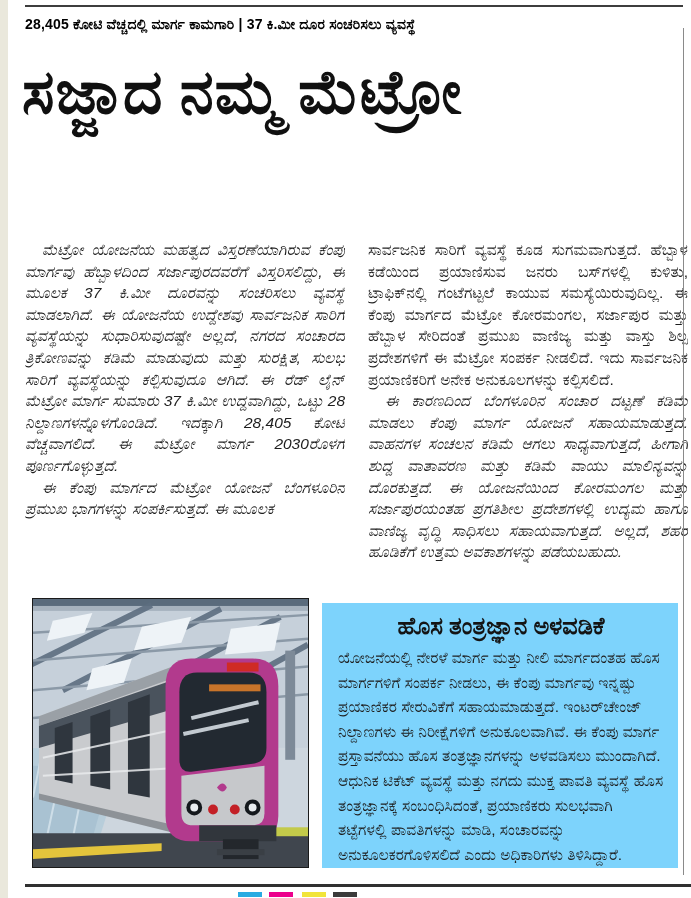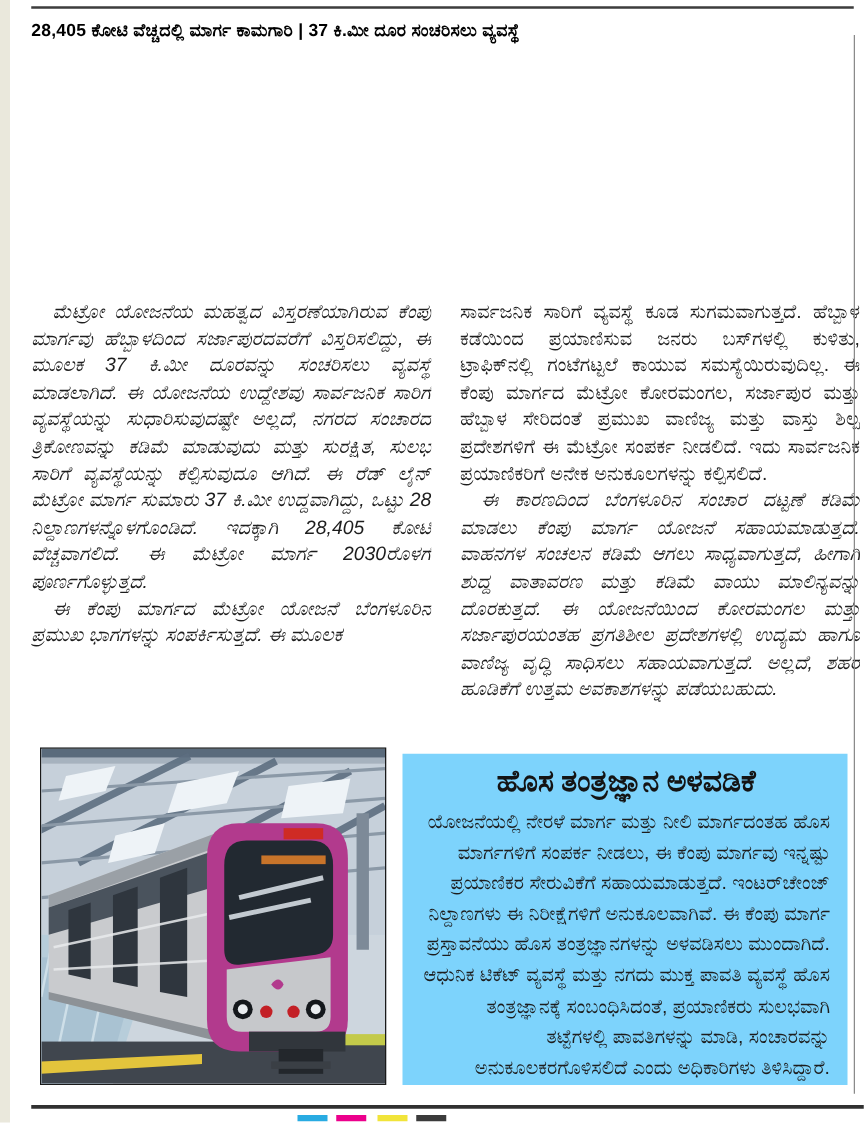--- a/index.html
+++ b/index.html
@@ -32,36 +32,37 @@
   }
   .photo-frame svg{display:block;width:100%;height:100%;}
   .sidebox{
     position:absolute;left:322px;top:603px;width:356px;height:265px;
     background:#7dd3fc;box-sizing:border-box;padding:10px 14px 8px 16px;overflow:hidden;
   }
   .sidebox-title{
     margin:0 0 6px 0;text-align:center;font-size:24px;font-weight:bold;color:#141414;
     font-family:"Liberation Serif", serif;
   }
-  .sidebox-body{font-size:15.5px;line-height:24.6px;color:#1d1d1d;text-align:right;}
+  .sidebox-body{font-size:15.5px;line-height:24.6px;color:#1d1d1d;text-align:left;}
   .col-divider{position:absolute;left:683px;top:28px;width:1px;height:847px;background:#8a8a8a;}
   .bottom-rule{position:absolute;left:25px;top:884px;width:666px;height:3px;background:#303030;}
   .reg-marks{position:absolute;left:0;top:892px;width:691px;height:6px;}
   .reg-mark{position:absolute;top:0;width:24px;height:5px;}
   .reg-cyan{left:238px;}.reg-magenta{left:269px;}.reg-yellow{left:302px;}.reg-black{left:333px;}
 </style>
 </head>
 <body>
 
 <div class="edge-strip"></div>
 <div class="top-rule"></div>
 
 <div class="strapline">28,405 ಕೋಟಿ ವೆಚ್ಚದಲ್ಲಿ ಮಾರ್ಗ ಕಾಮಗಾರಿ | 37 ಕಿ.ಮೀ ದೂರ ಸಂಚರಿಸಲು ವ್ಯವಸ್ಥೆ</div>
 
 <h1 class="headline">
+  <span class="hl-line hl-black">ಸಜ್ಜಾದ ನಮ್ಮ ಮೆಟ್ರೋ</span>
 </h1>
 
 <div id="col1" class="body-col">
   <p class="indent">ಮೆಟ್ರೋ ಯೋಜನೆಯ ಮಹತ್ವದ ವಿಸ್ತರಣೆಯಾಗಿರುವ ಕೆಂಪು ಮಾರ್ಗವು ಹೆಬ್ಬಾಳದಿಂದ ಸರ್ಜಾಪುರದವರೆಗೆ ವಿಸ್ತರಿಸಲಿದ್ದು, ಈ ಮೂಲಕ 37 ಕಿ.ಮೀ ದೂರವನ್ನು ಸಂಚರಿಸಲು ವ್ಯವಸ್ಥೆ ಮಾಡಲಾಗಿದೆ. ಈ ಯೋಜನೆಯ ಉದ್ದೇಶವು ಸಾರ್ವಜನಿಕ ಸಾರಿಗೆ ವ್ಯವಸ್ಥೆಯನ್ನು ಸುಧಾರಿಸುವುದಷ್ಟೇ ಅಲ್ಲದೆ, ನಗರದ ಸಂಚಾರದ ತ್ರಿಕೋಣವನ್ನು ಕಡಿಮೆ ಮಾಡುವುದು ಮತ್ತು ಸುರಕ್ಷಿತ, ಸುಲಭ ಸಾರಿಗೆ ವ್ಯವಸ್ಥೆಯನ್ನು ಕಲ್ಪಿಸುವುದೂ ಆಗಿದೆ. ಈ ರೆಡ್ ಲೈನ್ ಮೆಟ್ರೋ ಮಾರ್ಗ ಸುಮಾರು 37 ಕಿ.ಮೀ ಉದ್ದವಾಗಿದ್ದು, ಒಟ್ಟು 28 ನಿಲ್ದಾಣಗಳನ್ನೊಳಗೊಂಡಿದೆ. ಇದಕ್ಕಾಗಿ 28,405 ಕೋಟಿ ವೆಚ್ಚವಾಗಲಿದೆ. ಈ ಮೆಟ್ರೋ ಮಾರ್ಗ 2030ರೊಳಗೆ ಪೂರ್ಣಗೊಳ್ಳುತ್ತದೆ.</p>
   <p class="indent">ಈ ಕೆಂಪು ಮಾರ್ಗದ ಮೆಟ್ರೋ ಯೋಜನೆ ಬೆಂಗಳೂರಿನ ಪ್ರಮುಖ ಭಾಗಗಳನ್ನು ಸಂಪರ್ಕಿಸುತ್ತದೆ. ಈ ಮೂಲಕ</p>
 </div>
 
 <div id="col2" class="body-col">
   <p>ಸಾರ್ವಜನಿಕ ಸಾರಿಗೆ ವ್ಯವಸ್ಥೆ ಕೂಡ ಸುಗಮವಾಗುತ್ತದೆ. ಹೆಬ್ಬಾಳ ಕಡೆಯಿಂದ ಪ್ರಯಾಣಿಸುವ ಜನರು ಬಸ್‌ಗಳಲ್ಲಿ ಕುಳಿತು, ಟ್ರಾಫಿಕ್‌ನಲ್ಲಿ ಗಂಟೆಗಟ್ಟಲೆ ಕಾಯುವ ಸಮಸ್ಯೆಯಿರುವುದಿಲ್ಲ. ಈ ಕೆಂಪು ಮಾರ್ಗದ ಮೆಟ್ರೋ ಕೋರಮಂಗಲ, ಸರ್ಜಾಪುರ ಮತ್ತು ಹೆಬ್ಬಾಳ ಸೇರಿದಂತೆ ಪ್ರಮುಖ ವಾಣಿಜ್ಯ ಮತ್ತು ವಾಸ್ತು ಶಿಲ್ಪ ಪ್ರದೇಶಗಳಿಗೆ ಈ ಮೆಟ್ರೋ ಸಂಪರ್ಕ ನೀಡಲಿದೆ. ಇದು ಸಾರ್ವಜನಿಕ ಪ್ರಯಾಣಿಕರಿಗೆ ಅನೇಕ ಅನುಕೂಲಗಳನ್ನು ಕಲ್ಪಿಸಲಿದೆ.</p>
   <p class="indent">ಈ ಕಾರಣದಿಂದ ಬೆಂಗಳೂರಿನ ಸಂಚಾರ ದಟ್ಟಣೆ ಕಡಿಮೆ ಮಾಡಲು ಕೆಂಪು ಮಾರ್ಗ ಯೋಜನೆ ಸಹಾಯಮಾಡುತ್ತದೆ. ವಾಹನಗಳ ಸಂಚಲನ ಕಡಿಮೆ ಆಗಲು ಸಾಧ್ಯವಾಗುತ್ತದೆ, ಹೀಗಾಗಿ ಶುದ್ದ ವಾತಾವರಣ ಮತ್ತು ಕಡಿಮೆ ವಾಯು ಮಾಲಿನ್ಯವನ್ನು ದೊರಕುತ್ತದೆ. ಈ ಯೋಜನೆಯಿಂದ ಕೋರಮಂಗಲ ಮತ್ತು ಸರ್ಜಾಪುರಯಂತಹ ಪ್ರಗತಿಶೀಲ ಪ್ರದೇಶಗಳಲ್ಲಿ ಉದ್ಯಮ ಹಾಗೂ ವಾಣಿಜ್ಯ ವೃದ್ಧಿ ಸಾಧಿಸಲು ಸಹಾಯವಾಗುತ್ತದೆ. ಅಲ್ಲದೆ, ಶಹರ ಹೂಡಿಕೆಗೆ ಉತ್ತಮ ಅವಕಾಶಗಳನ್ನು ಪಡೆಯಬಹುದು.</p>

